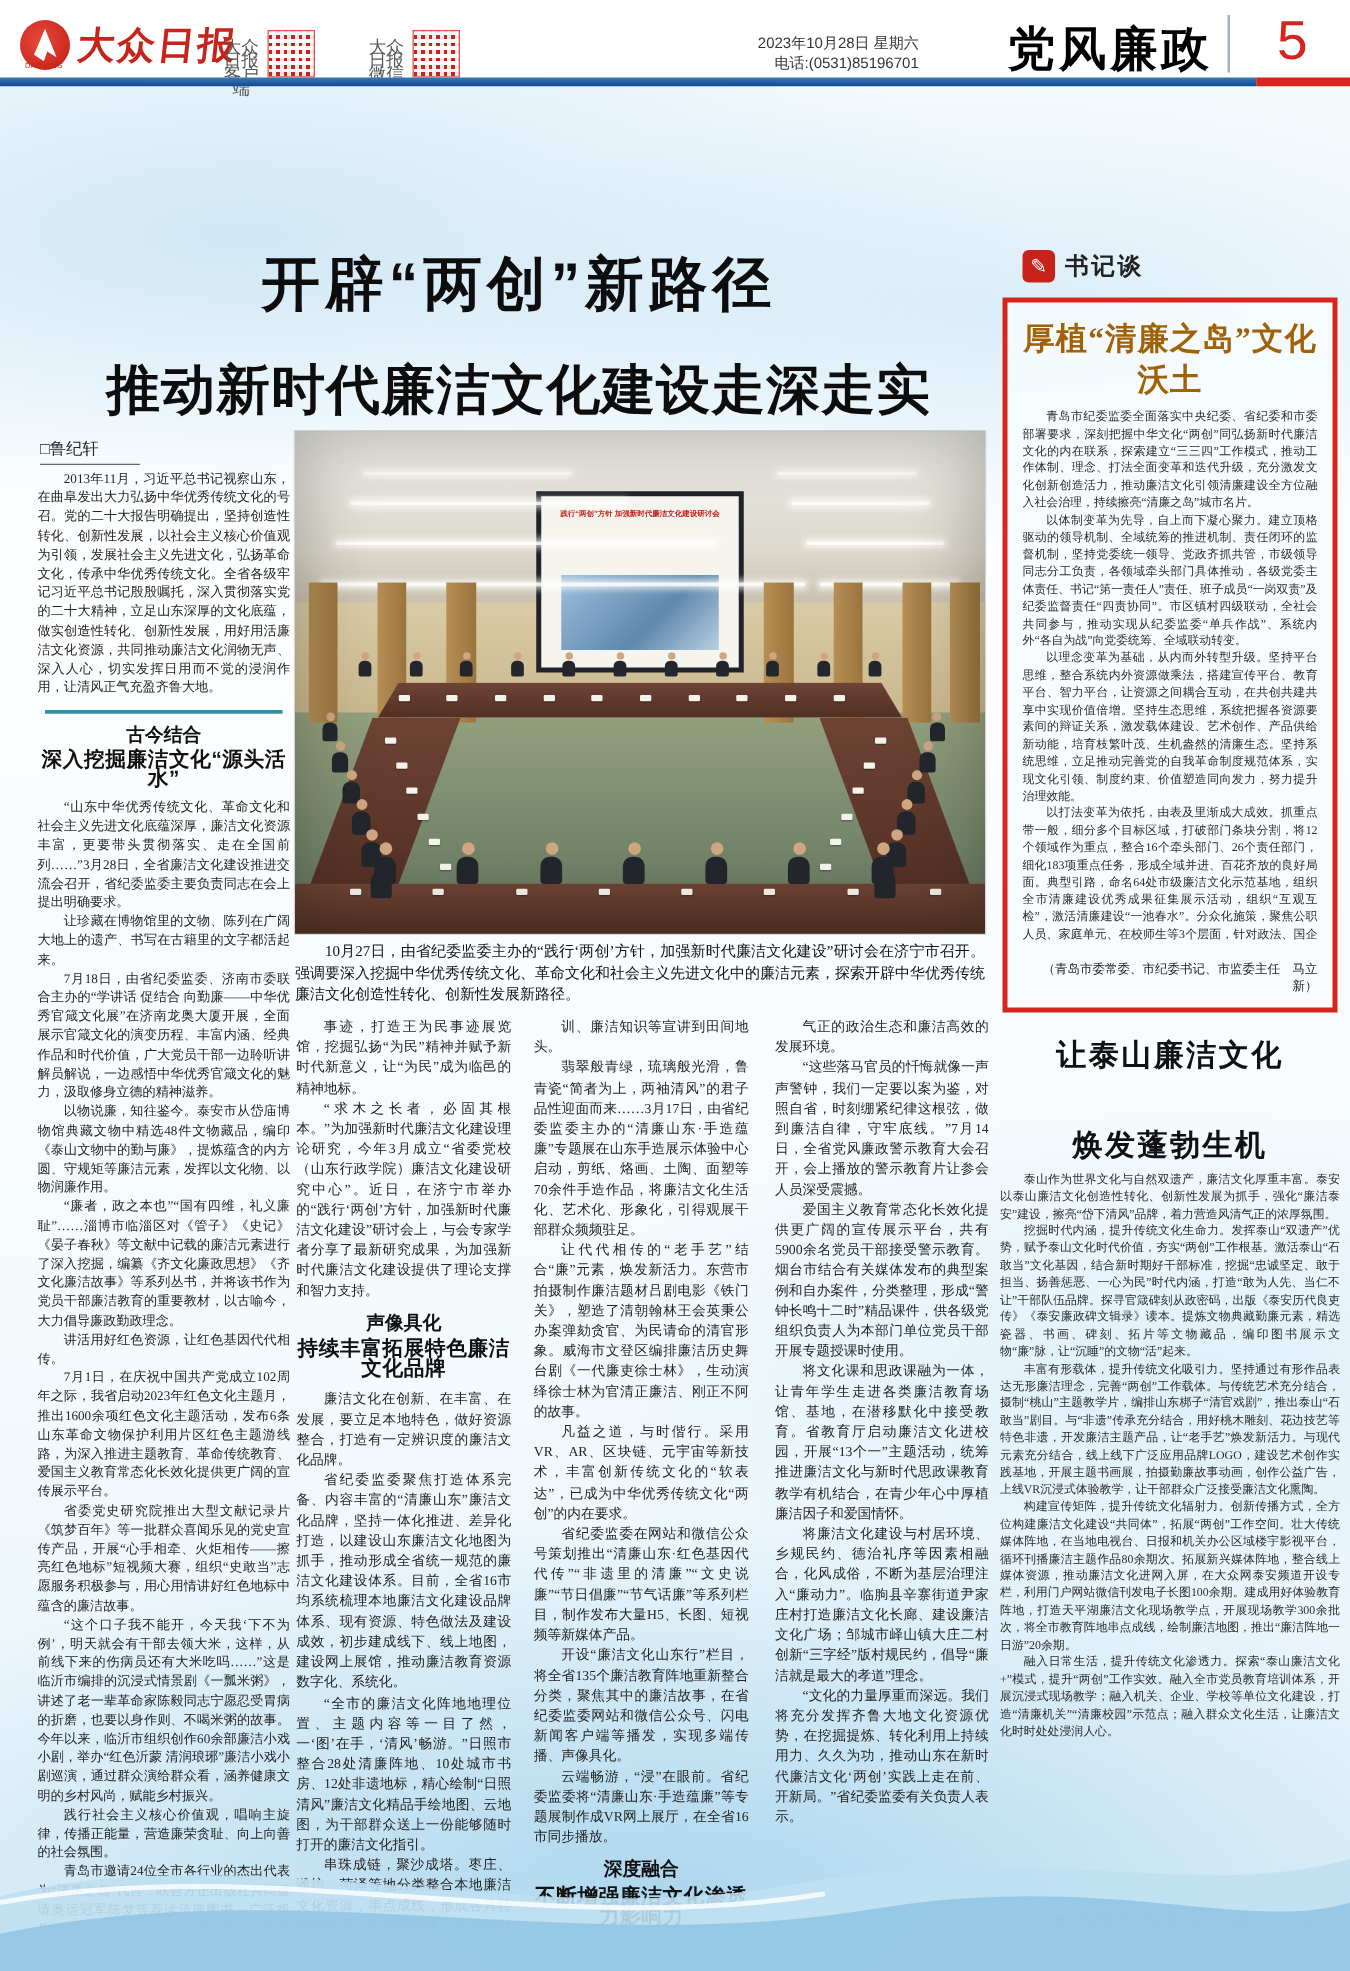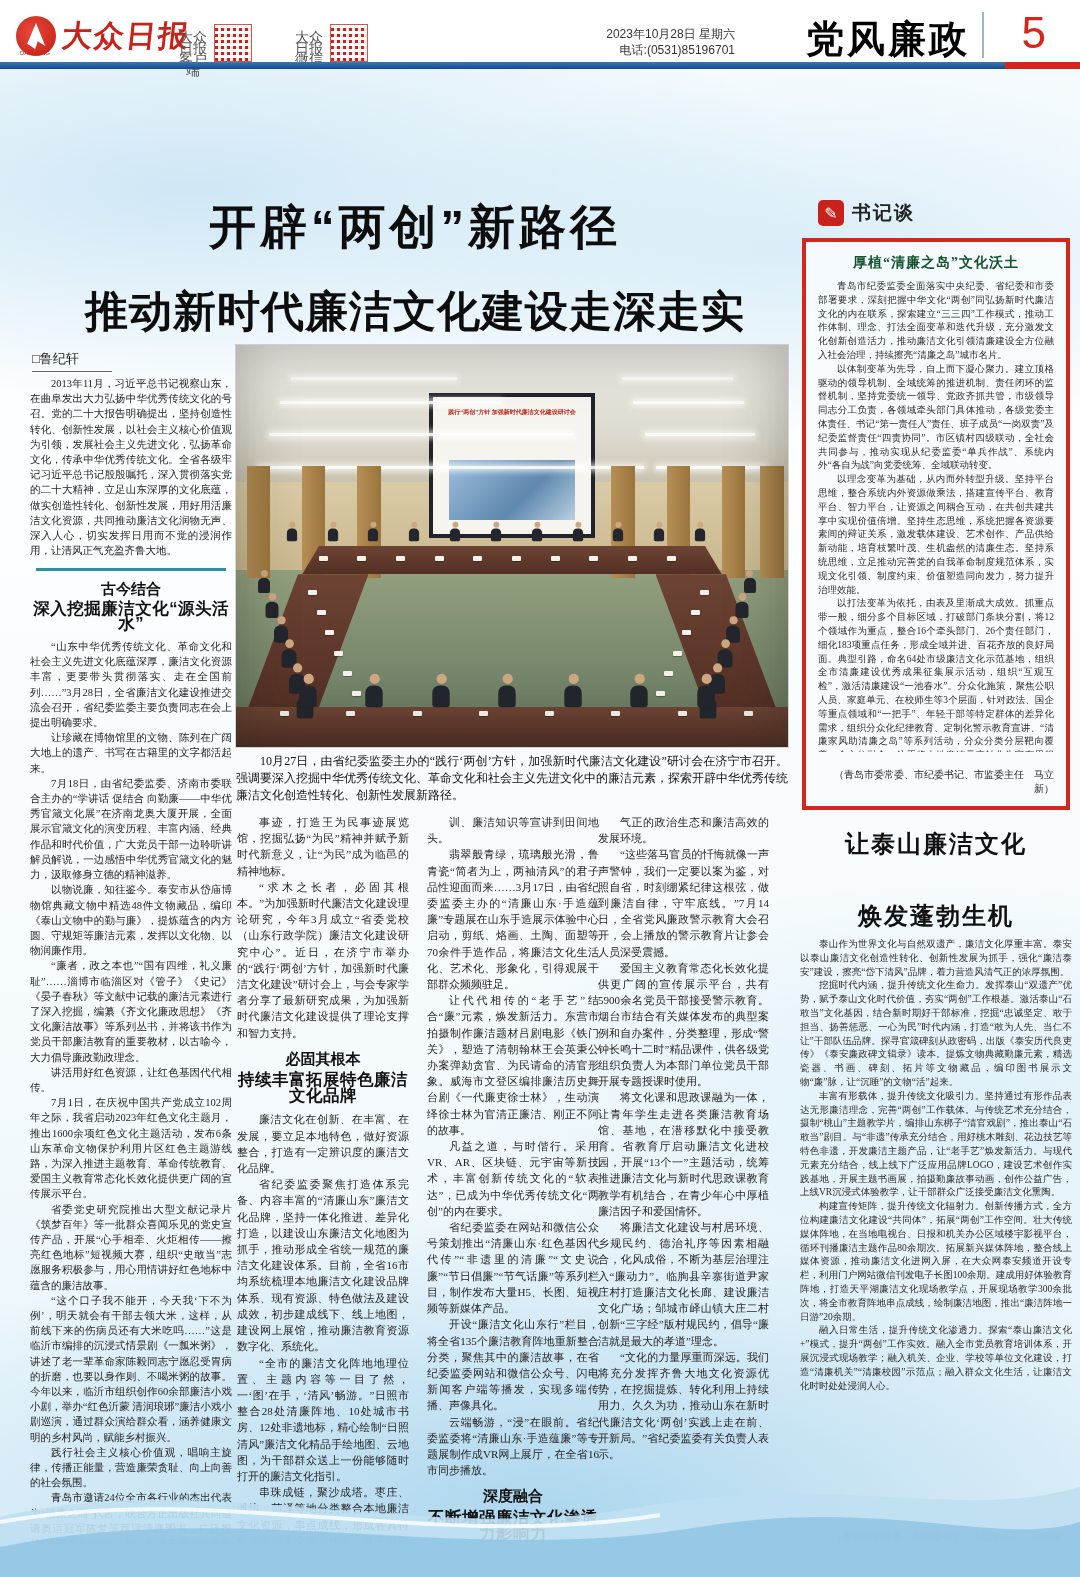--- a/index.html
+++ b/index.html
@@ -48,21 +48,21 @@
   .headline{position:absolute;left:40px;top:196px;width:750px;text-align:center;color:#0d0d0d;
     font-family:"Liberation Sans",sans-serif;font-weight:bold;}
   .headline .l1{font-size:47px;letter-spacing:4px;}
   .headline .l2{font-size:43px;letter-spacing:1px;margin-top:24px;}
   .byline{position:absolute;left:32px;top:350px;font-size:13px;color:#222;border-bottom:1px solid #666;
     padding-bottom:3px;width:80px;}
   
   .ncol{position:absolute;overflow:hidden;text-align:justify;color:#242424;}
   .col1{left:30px;top:376px;width:202px;height:1168px;font-size:10.5px;line-height:15.2px;}
   .colm{top:814px;width:172px;height:730px;font-size:11px;line-height:16.2px;}
-  .col2{left:237px;} .col3{left:427px;} .col4{left:598px;width:171px;}
+  .col2{left:237px;} .col3{left:427px;} .col4{left:620px;width:171px;}
   .b-p{text-indent:2em;margin:0;}
   .b-rule{height:3px;background:#2e8fa3;margin:10px 6px 2px 6px;}
   .b-kicker{text-align:center;font-weight:bold;font-size:15px;margin:10px 0 4px 0;text-indent:0;
     font-family:"Liberation Sans",sans-serif;color:#111;}
   .b-sub{text-align:center;font-weight:bold;font-size:16.5px;margin:0 0 8px 0;text-indent:0;
     font-family:"Liberation Sans",sans-serif;color:#111;letter-spacing:.5px;}
   
   .photo{position:absolute;left:236px;top:345px;width:552px;height:402px;overflow:hidden;
     box-shadow:0 0 0 1px rgba(0,0,0,.15);background:#cfc6b2;}
   .ph-ceiling{position:absolute;left:0;top:0;width:100%;height:34%;
@@ -87,21 +87,21 @@
   .ph-vignette{position:absolute;inset:0;box-shadow:inset 0 0 60px rgba(30,30,20,.35);}
   .caption{position:absolute;left:236px;top:753px;width:552px;font-size:12px;line-height:17px;
     text-align:justify;color:#111;text-indent:2em;}
   
   .badge{position:absolute;left:818px;top:200px;display:flex;align-items:center;gap:8px;}
   .badge .ic{width:26px;height:26px;border-radius:5px;background:#c8231a;color:#fff;font-size:16px;
     display:flex;align-items:center;justify-content:center;}
   .badge .tx{font-size:19px;font-weight:bold;color:#222;letter-spacing:2px;font-family:"Liberation Sans",sans-serif;}
   .redbox{position:absolute;left:802px;top:238px;width:268px;height:572px;border:4px solid #d6251d;
     background:rgba(248,252,254,.85);padding:10px 12px;box-sizing:border-box;display:flex;flex-direction:column;}
-  .redbox .title{text-align:center;font-size:14px;font-weight:bold;color:#14532d;margin:2px 0 8px 0;
+  .redbox .title{text-align:center;font-size:25px;font-weight:bold;color:#a16207;margin:2px 0 8px 0;
     letter-spacing:1px;}
   .kai{font-size:9.5px;line-height:13.8px;text-align:justify;color:#2a2a2a;overflow:hidden;flex:1;}
   .kai .b-p{text-indent:2em;}
   .redbox .sig, .tais .sig{font-size:10px;text-align:right;color:#222;margin-top:16px;}
   .tais-title{position:absolute;left:800px;width:272px;text-align:center;font-size:24px;font-weight:bold;
     color:#111;letter-spacing:2px;}
   .tais{position:absolute;left:800px;top:938px;width:272px;height:606px;display:flex;flex-direction:column;}
 </style>
 </head>
 <body>
@@ -334,21 +334,21 @@
         <div class="body"></div>
       </div>
     </div>
   <div class="ph-vignette"></div>
 </div>
 <div class="caption">10月27日，由省纪委监委主办的“践行‘两创’方针，加强新时代廉洁文化建设”研讨会在济宁市召开。强调要深入挖掘中华优秀传统文化、革命文化和社会主义先进文化中的廉洁元素，探索开辟中华优秀传统廉洁文化创造性转化、创新性发展新路径。</div>
 
 <div class="ncol colm col2">
     <div class="b-p">事迹，打造王为民事迹展览馆，挖掘弘扬“为民”精神并赋予新时代新意义，让“为民”成为临邑的精神地标。</div>
     <div class="b-p">“求木之长者，必固其根本。”为加强新时代廉洁文化建设理论研究，今年3月成立“省委党校（山东行政学院）廉洁文化建设研究中心”。近日，在济宁市举办的“践行‘两创’方针，加强新时代廉洁文化建设”研讨会上，与会专家学者分享了最新研究成果，为加强新时代廉洁文化建设提供了理论支撑和智力支持。</div>
-    <div class="b-kicker">必固其根本</div>
+    <div class="b-kicker">声像具化</div>
     <div class="b-sub">持续丰富拓展特色廉洁文化品牌</div>
     <div class="b-p">廉洁文化在创新、在丰富、在发展，要立足本地特色，做好资源整合，打造有一定辨识度的廉洁文化品牌。</div>
     <div class="b-p">省纪委监委聚焦打造体系完备、内容丰富的“清廉山东”廉洁文化品牌，坚持一体化推进、差异化打造，以建设山东廉洁文化地图为抓手，推动形成全省统一规范的廉洁文化建设体系。目前，全省16市均系统梳理本地廉洁文化建设品牌体系、现有资源、特色做法及建设成效，初步建成线下、线上地图，建设网上展馆，推动廉洁教育资源数字化、系统化。</div>
     <div class="b-p">“全市的廉洁文化阵地地理位置、主题内容等一目了然，一‘图’在手，‘清风’畅游。”日照市整合28处清廉阵地、10处城市书房、12处非遗地标，精心绘制“日照清风”廉洁文化精品手绘地图、云地图，为干部群众送上一份能够随时打开的廉洁文化指引。</div>
     <div class="b-p">串珠成链，聚沙成塔。枣庄、潍坊、菏泽等地分类整合本地廉洁文化资源，串点成线，形成各具特色的廉洁文化精品线路，让干部群众在家门口接受廉洁文化熏陶。</div>
   </div>
 <div class="ncol colm col3">
     <div class="b-p">训、廉洁知识等宣讲到田间地头。</div>
     <div class="b-p">翡翠般青绿，琉璃般光滑，鲁青瓷“简者为上，两袖清风”的君子品性迎面而来……3月17日，由省纪委监委主办的“清廉山东·手造蕴廉”专题展在山东手造展示体验中心启动，剪纸、烙画、土陶、面塑等70余件手造作品，将廉洁文化生活化、艺术化、形象化，引得观展干部群众频频驻足。</div>
     <div class="b-p">让代代相传的“老手艺”结合“廉”元素，焕发新活力。东营市拍摄制作廉洁题材吕剧电影《铁门关》，塑造了清朝翰林王会英秉公办案弹劾贪官、为民请命的清官形象。威海市文登区编排廉洁历史舞台剧《一代廉吏徐士林》，生动演绎徐士林为官清正廉洁、刚正不阿的故事。</div>

